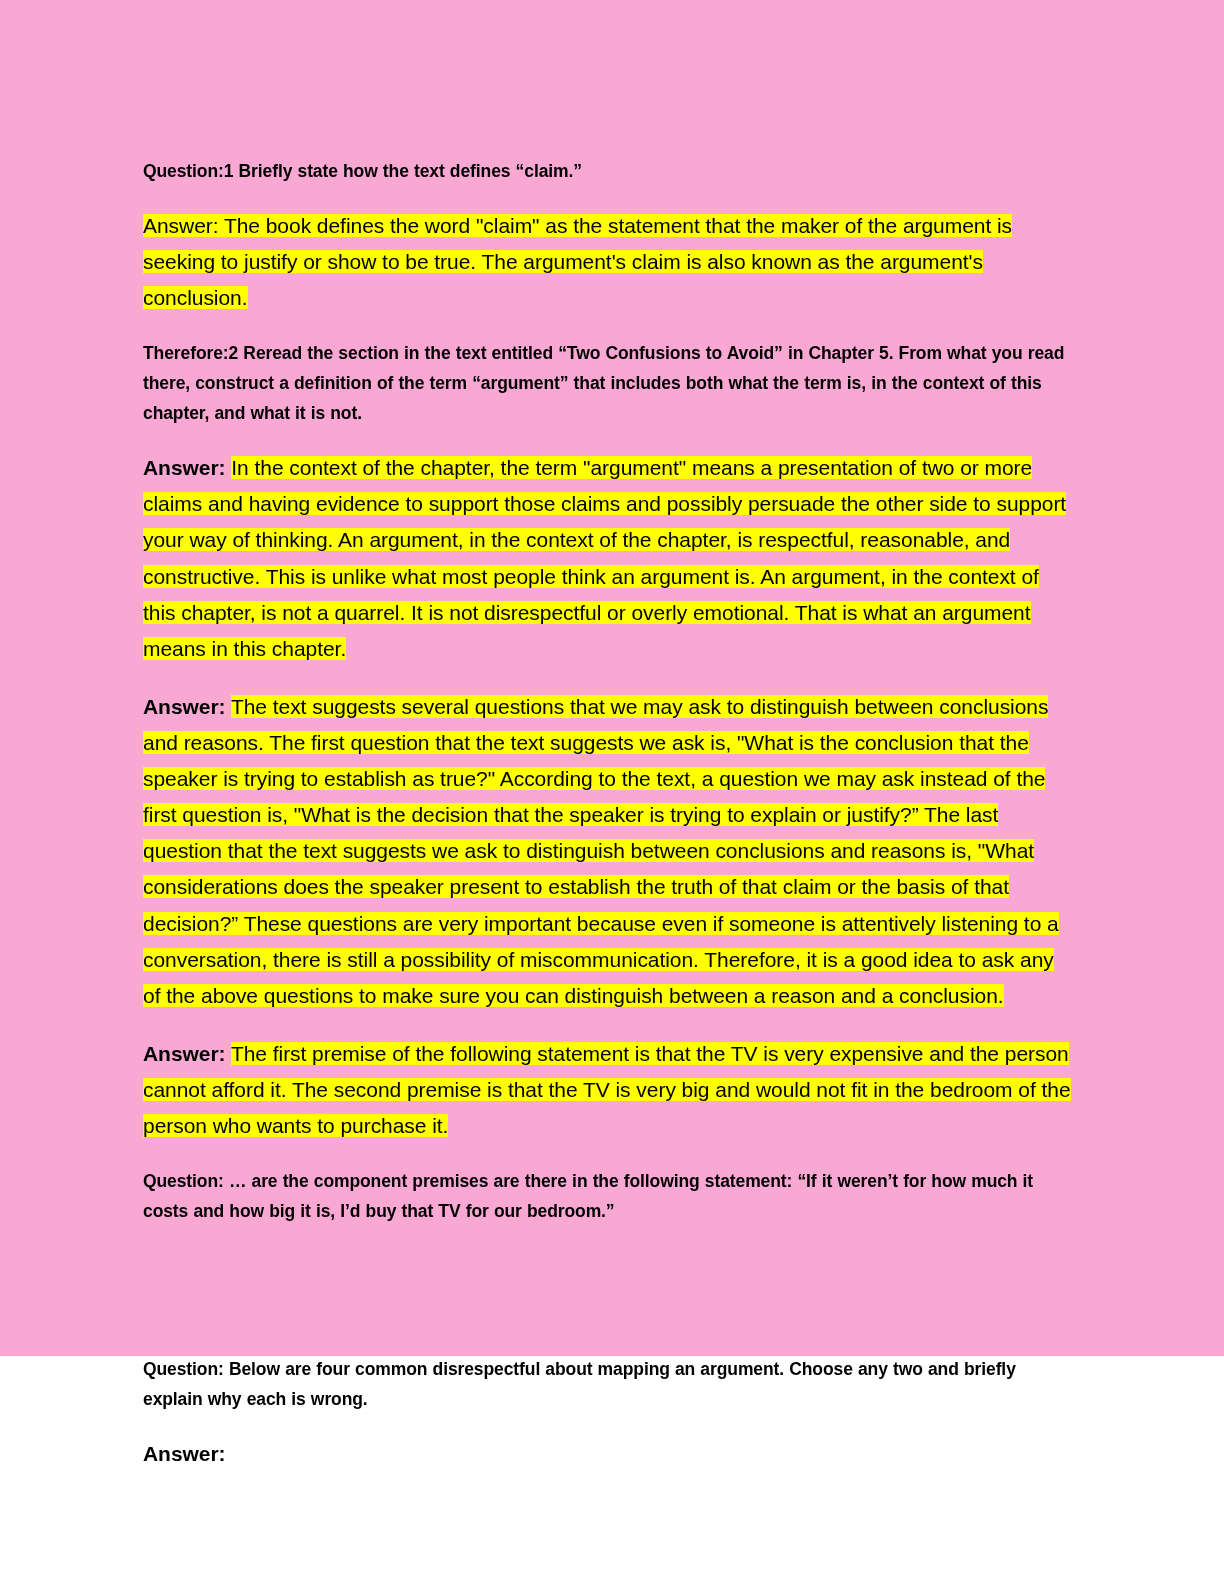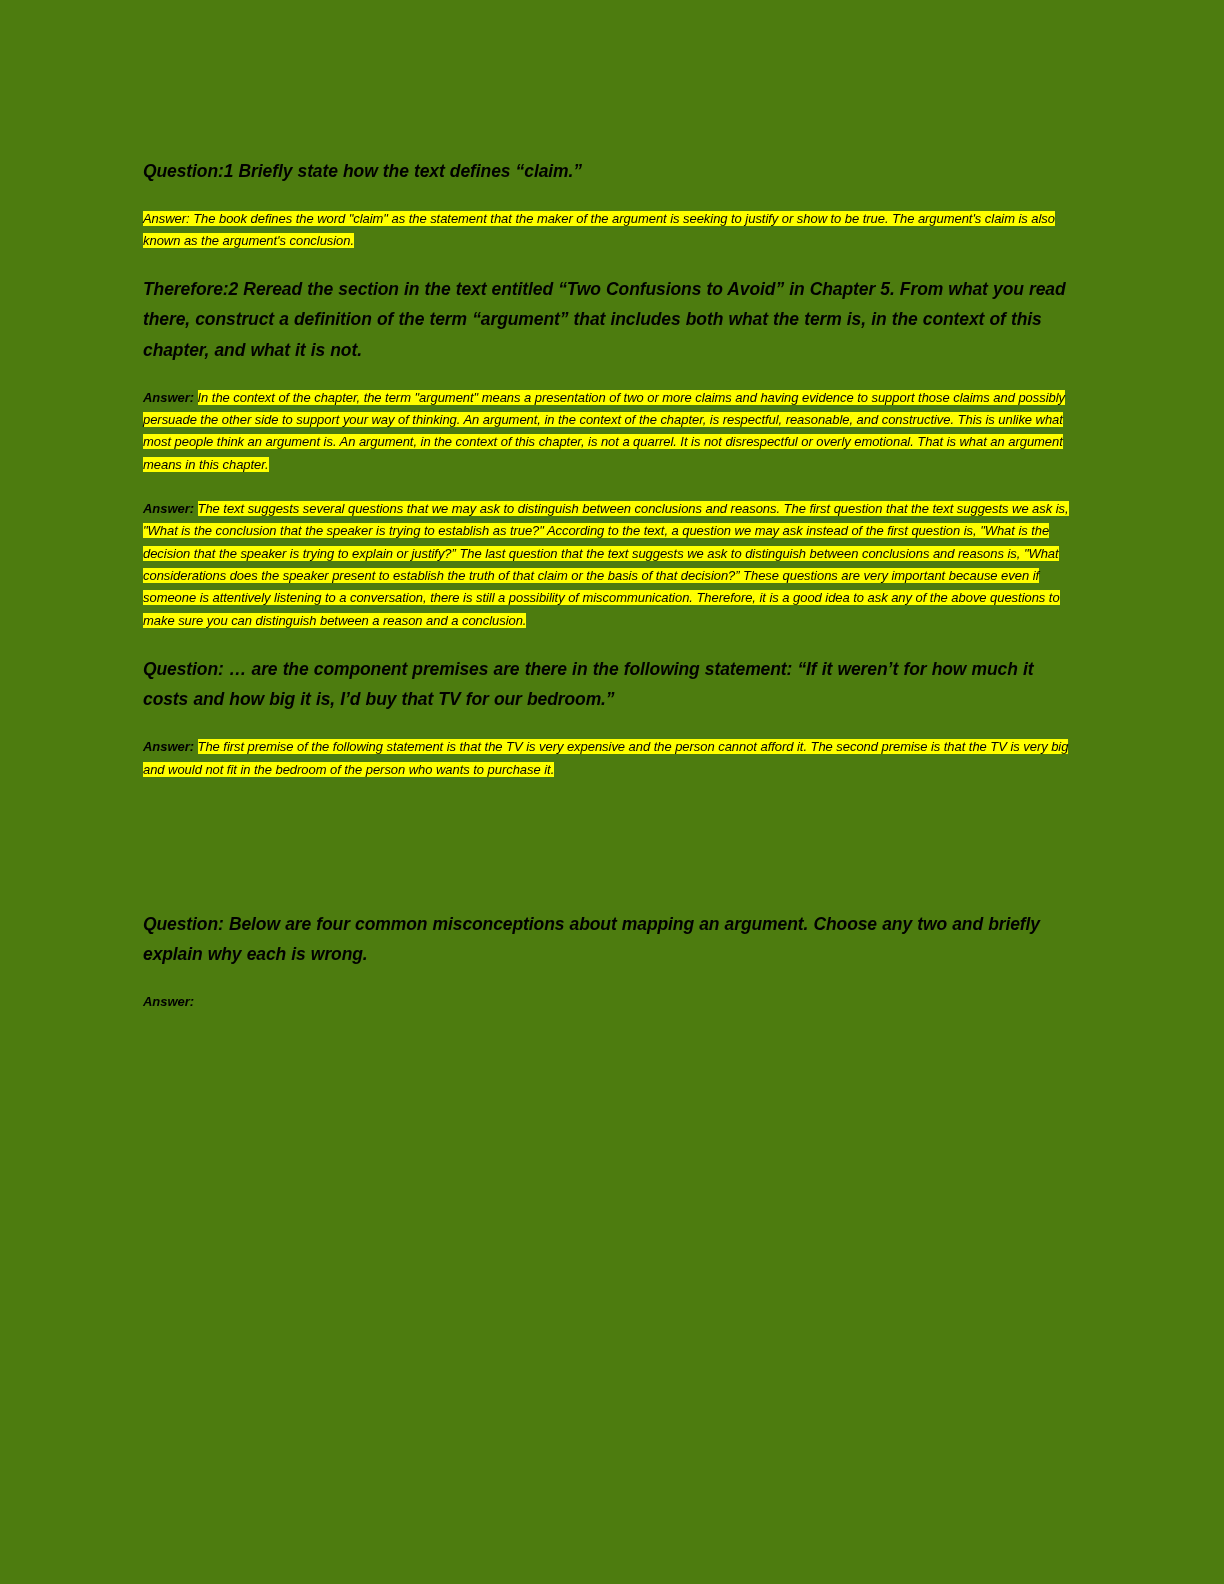--- a/index.html
+++ b/index.html
@@ -13,42 +13,41 @@
     font-family: "Liberation Sans", sans-serif;
     color: #000000;
     position: relative;
     overflow: hidden;
   }
   .page {
     position: absolute;
     left: 0;
     top: 0;
     width: 1224px;
-    height: 1584px;
-    background: #4d7c0f;
-    font-style: italic;
+    height: 1356px;
+    background: #f9a8d4;
   }
   .content {
     position: absolute;
     left: 143px;
     top: 138px;
     width: 930px;
   }
   .block {
     margin: 0 0 22px 0;
   }
   .q-line {
     font-size: 17.5px;
     font-weight: bold;
     line-height: 1.72;
     letter-spacing: -0.1px;
     word-spacing: 0.4px;
   }
   .a-line {
-    font-size: 13px;
+    font-size: 21px;
     line-height: 1.72;
     letter-spacing: -0.05px;
   }
   .a-label {
     font-weight: bold;
   }
   .hl {
     background: #ffff00;
     box-decoration-break: clone;
     -webkit-box-decoration-break: clone;
@@ -95,38 +94,38 @@
     </div>
 
     <div class="block">
       <p class="a-line">
         <span class="a-label">Answer:</span>
         <span class="hl">The text suggests several questions that we may ask to distinguish between conclusions and reasons. The first question that the text suggests we ask is, "What is the conclusion that the speaker is trying to establish as true?" According to the text, a question we may ask instead of the first question is, "What is the decision that the speaker is trying to explain or justify?” The last question that the text suggests we ask to distinguish between conclusions and reasons is, "What considerations does the speaker present to establish the truth of that claim or the basis of that decision?” These questions are very important because even if someone is attentively listening to a conversation, there is still a possibility of miscommunication. Therefore, it is a good idea to ask any of the above questions to make sure you can distinguish between a reason and a conclusion.</span>
       </p>
     </div>
 
     <div class="block">
+      <p class="a-line">
+        <span class="a-label">Answer:</span>
+        <span class="hl">The first premise of the following statement is that the TV is very expensive and the person cannot afford it. The second premise is that the TV is very big and would not fit in the bedroom of the person who wants to purchase it.</span>
+      </p>
+    </div>
+    <div class="block">
       <p class="q-line">
         <span>Question:</span>
         <span>… are the component premises are there in the following statement: “If it weren’t for how much it costs and how big it is, I’d buy that TV for our bedroom.”</span>
-      </p>
-    </div>
-    <div class="block">
-      <p class="a-line">
-        <span class="a-label">Answer:</span>
-        <span class="hl">The first premise of the following statement is that the TV is very expensive and the person cannot afford it. The second premise is that the TV is very big and would not fit in the bedroom of the person who wants to purchase it.</span>
       </p>
     </div>
 
     <div class="gap"></div>
 
     <div class="block">
       <p class="q-line">
         <span>Question:</span>
-        <span>Below are four common misconceptions about mapping an argument. Choose any two and briefly explain why each is wrong.</span>
+        <span>Below are four common disrespectful about mapping an argument. Choose any two and briefly explain why each is wrong.</span>
       </p>
     </div>
     <div class="block">
       <p class="a-line">
         <span class="a-label">Answer:</span>
         <span></span>
       </p>
     </div>
 
   </div>

